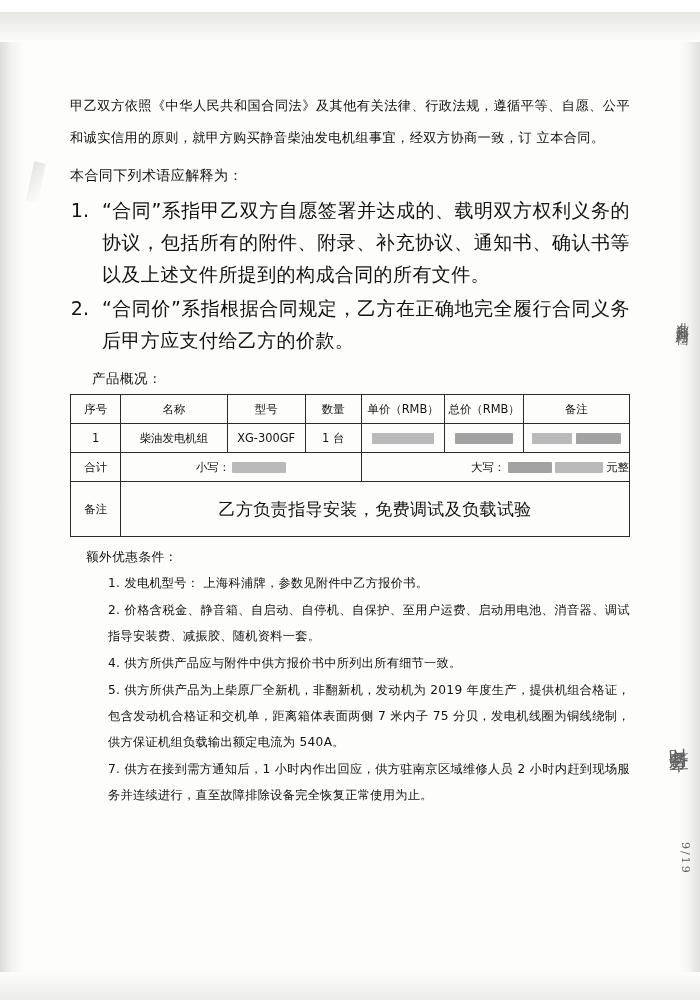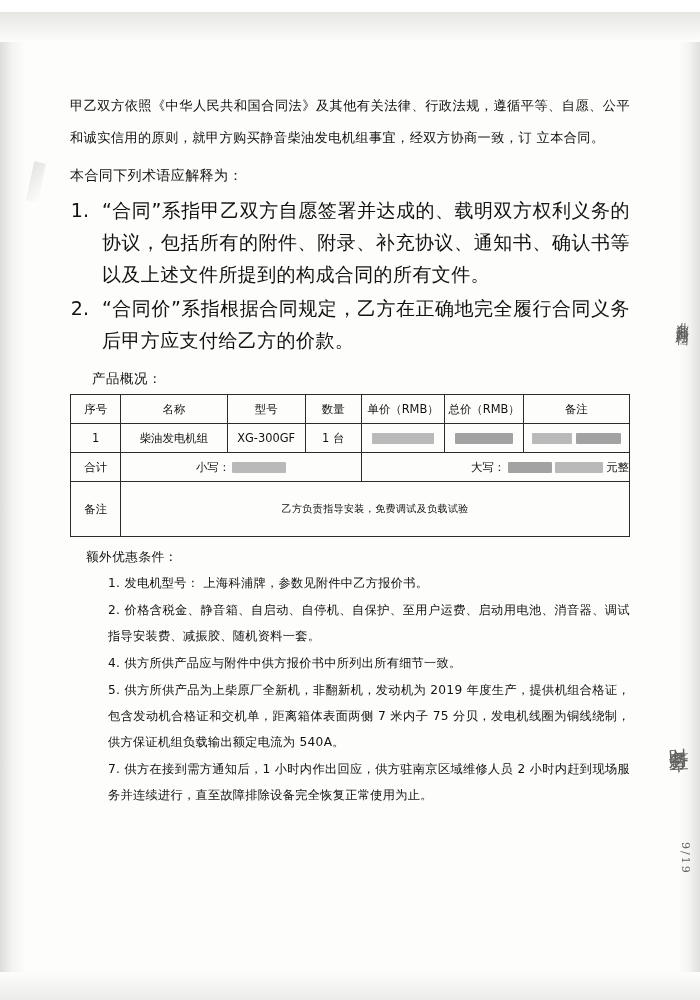--- a/index.html
+++ b/index.html
@@ -136,21 +136,21 @@
     justify-content: center;
     align-items: center;
     gap: 4px;
   }
   td.note-label {
     text-align: center;
   }
   td.note-body {
     text-align: left;
     padding-left: 10px;
-    font-size: 10px;
+    font-size: 17px;
     letter-spacing: .4px;
   }
   td.sum-row-left { text-align: center; }
   td.sum-row-mid { text-align: left; padding-left: 48px; }
 
   .extra-title {
     font-size: 12.6px;
     margin: 12px 0 4px 16px;
     letter-spacing: .5px;
   }

